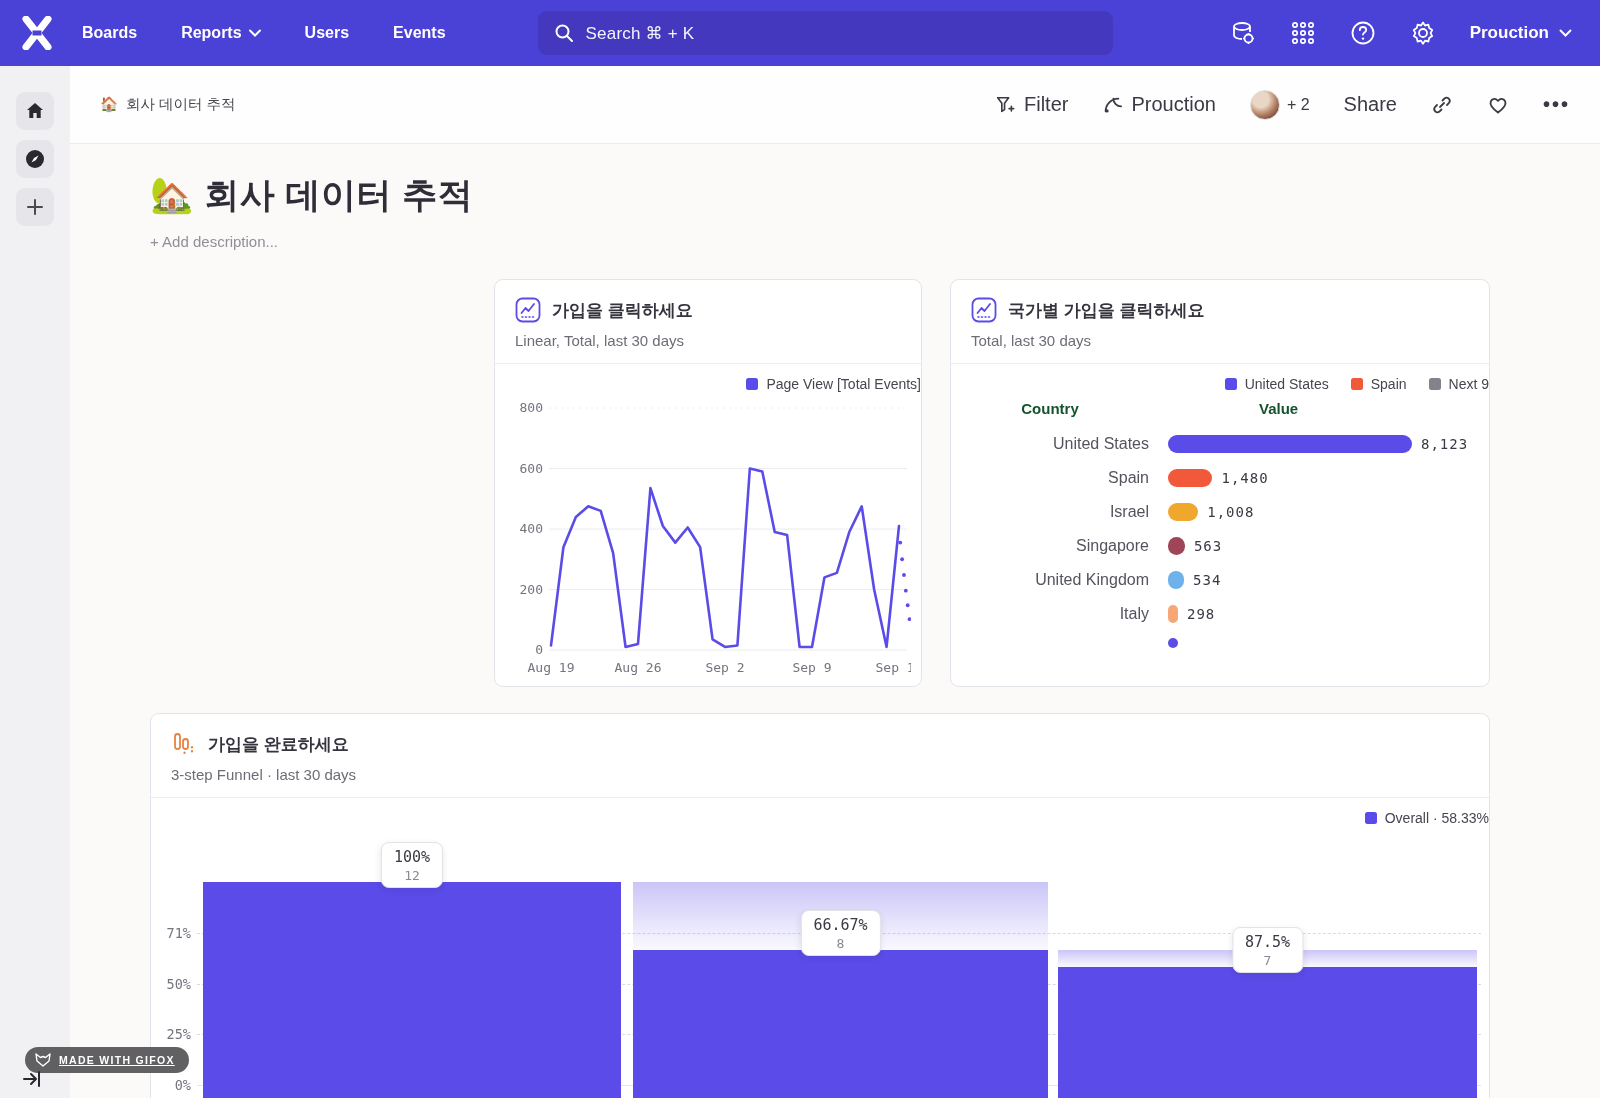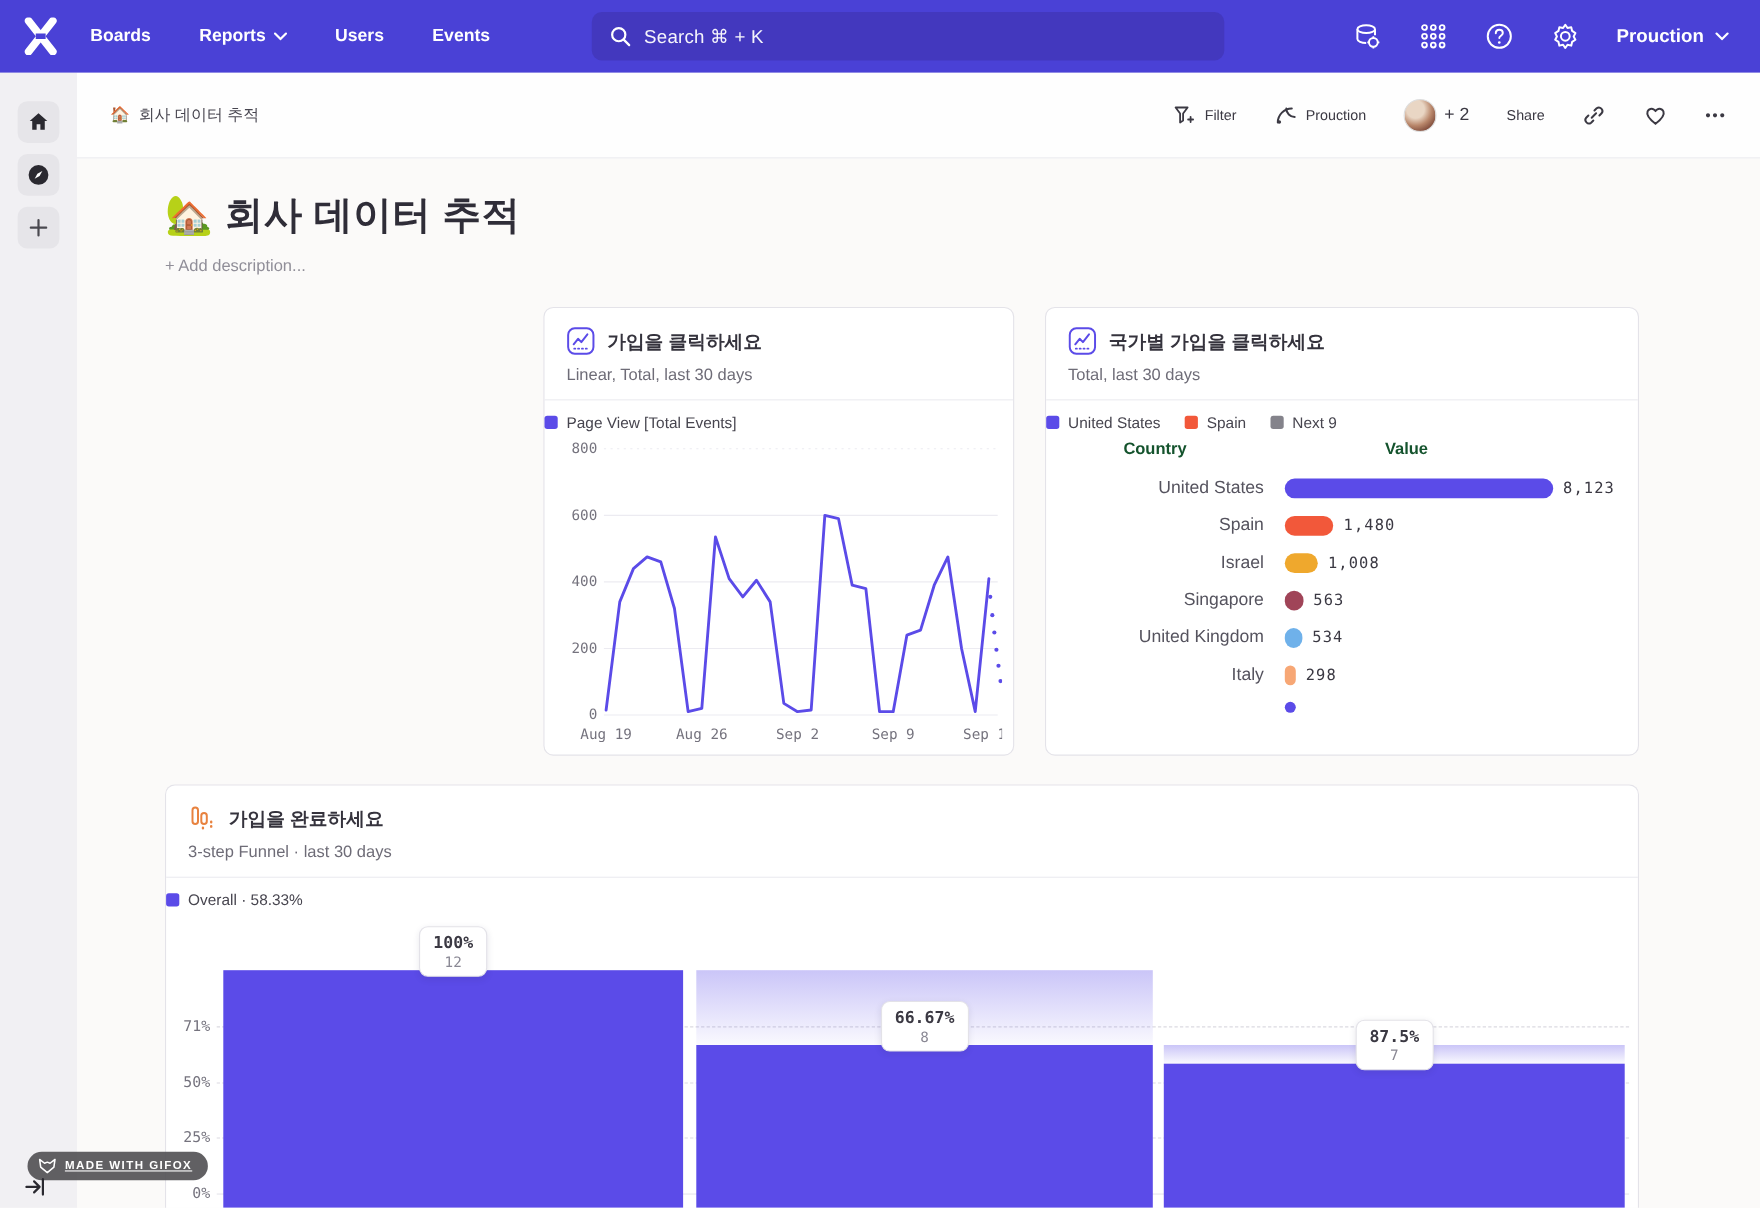--- a/index.html
+++ b/index.html
@@ -18,21 +18,21 @@
 
   
   .sidebar { position:absolute; top:66px; left:0; width:70px; height:1032px; background:#f1f0f3; z-index:20; display:flex; flex-direction:column; align-items:center; padding-top:26px; gap:10px; }
   .side-btn { width:38px; height:38px; border-radius:9px; background:#e6e5e9; display:flex; align-items:center; justify-content:center; cursor:pointer; }
   .side-btn svg { width:20px; height:20px; }
 
   
   .crumbbar { position:absolute; top:66px; left:70px; width:1530px; height:78px; background:#fefefe; border-bottom:1px solid #ececf0; display:flex; align-items:center; padding:0 30px; z-index:10; }
   .crumb { display:flex; align-items:center; gap:8px; font-size:14.5px; color:#47454f; }
   .crumb-actions { margin-left:auto; display:flex; align-items:center; gap:34px; color:#3b3943; }
-  .action { display:flex; align-items:center; gap:9px; font-size:13px; color:#3b3943; cursor:pointer; white-space:nowrap; }
+  .action { display:flex; align-items:center; gap:9px; font-size:20px; color:#3b3943; cursor:pointer; white-space:nowrap; }
   .action svg { width:20px; height:20px; }
   .avatar { width:30px; height:30px; border-radius:50%; background:radial-gradient(circle at 35% 30%, #e9d6c4 0 30%, #b9876b 55%, #7e4a3a 80%); border:1px solid #ddd; }
   .avatar-group { display:flex; align-items:center; gap:7px; cursor:pointer; }
 
   
   .content { position:absolute; top:144px; left:70px; width:1530px; height:954px; background:#fbfaf9; overflow:hidden; }
   .page-head { padding:28px 0 0 80px; }
   .page-title { font-size:35px; font-weight:700; color:#2f2d38; letter-spacing:.5px; }
   .page-desc { margin-top:14px; font-size:15px; color:#908e98; cursor:text; }
 
@@ -43,21 +43,21 @@
   .text-tile li { font-size:17px; color:#47454f; margin-bottom:11px; }
 
   .card { background:#fff; border:1px solid #e4e3e9; border-radius:9px; position:relative; }
   .card-head { padding:17px 20px 0 20px; }
   .card-title-row { display:flex; align-items:center; gap:11px; }
   .card-title { font-size:17px; font-weight:700; color:#35333d; }
   .card-sub { margin-top:9px; font-size:15px; color:#6e6c77; }
   .card-divider { height:1px; background:#ececf0; margin-top:14px; }
   .chip { width:26px; height:26px; flex:0 0 auto; }
 
-  .legend-row { display:flex; justify-content:flex-start; align-items:center; gap:22px; margin-top:12px; }
+  .legend-row { display:flex; justify-content:flex-end; align-items:center; gap:22px; margin-top:12px; }
   .legend-item { display:flex; align-items:center; gap:8px; font-size:14px; color:#47454f; }
   .legend-swatch { width:12px; height:12px; border-radius:2.5px; }
 
   .line-card { width:428px; height:408px; margin-left:14px; }
   .bar-card  { width:540px; height:408px; margin-left:28px; overflow:hidden; }
 
   .mono { font-family:"DejaVu Sans Mono", monospace; }
 
   
   .bar-table { margin-top:8px; }
@@ -70,21 +70,21 @@
   .bar-val { margin-left:9px; font-size:14px; color:#3b3943; letter-spacing:1px; }
 
   
   .funnel-card { position:absolute; top:569px; left:80px; width:1340px; height:400px; border-bottom:none; border-bottom-left-radius:0; border-bottom-right-radius:0; }
   .funnel-plot { position:absolute; left:0; top:0; width:1340px; height:400px; }
   .f-grid { position:absolute; left:46px; right:10px; height:0; border-top:1.5px dashed #dbdae1; }
   .f-tick { position:absolute; width:38px; text-align:right; font-size:13.5px; color:#75737e; transform:translateY(-50%); }
   .f-bar { position:absolute; background:#5b4be8; }
   .f-ghost { position:absolute; background:linear-gradient(to bottom, rgba(91,75,232,.32), rgba(91,75,232,.03)); }
   .f-label { position:absolute; background:#fff; border:1px solid #e3e2e8; border-radius:8px; box-shadow:0 2px 6px rgba(40,35,80,.10); text-align:center; padding:5px 12px 4px; transform:translateX(-50%); }
-  .f-label .pct { font-size:15px; color:#3b3943;font-weight:bold; }
+  .f-label .pct { font-size:15px; color:#3b3943; }
   .f-label .cnt { font-size:13px; color:#8a8894; margin-top:2px; }
 
   
   .tick-text { font-family:"DejaVu Sans Mono", monospace; font-size:13px; fill:#75737e; }
 
   
   .gifox { position:absolute; left:25px; top:1047px; height:26px; background:rgba(84,82,86,.92); border-radius:13px; display:flex; align-items:center; padding:0 14px 0 10px; gap:8px; z-index:40; }
   .gifox span { color:#fff; font-size:10.5px; font-weight:700; letter-spacing:1.3px;text-decoration:underline; }
   .collapse { position:absolute; left:22px; top:1070px; z-index:40; color:#2a2930; cursor:pointer; }
 </style>

